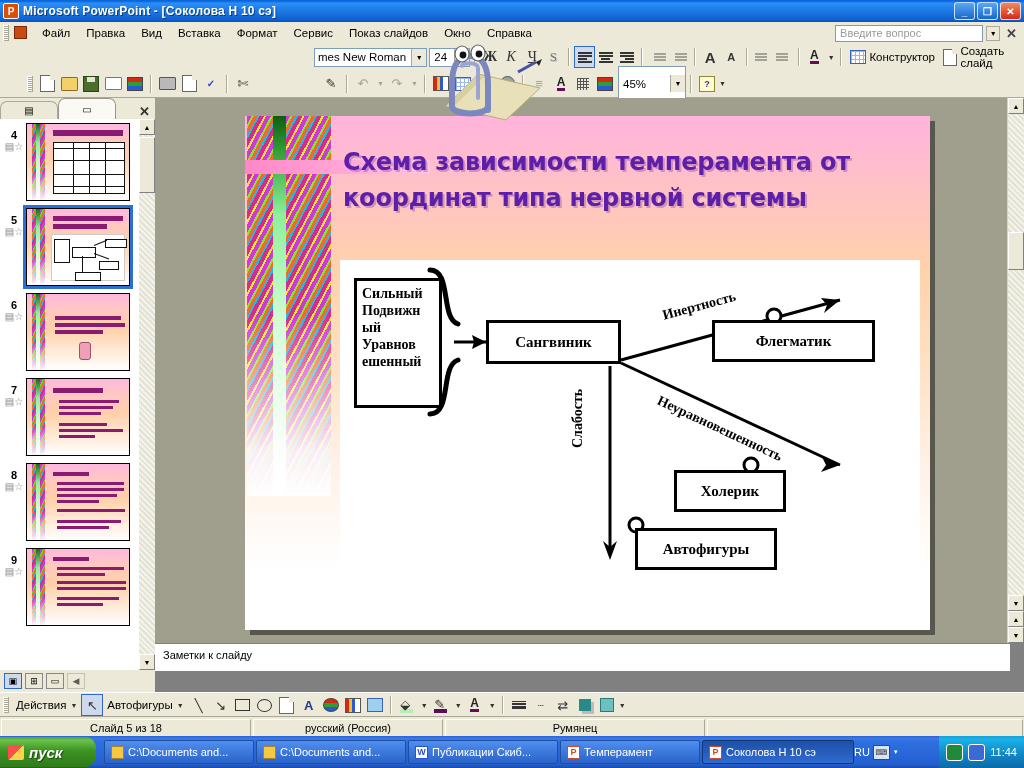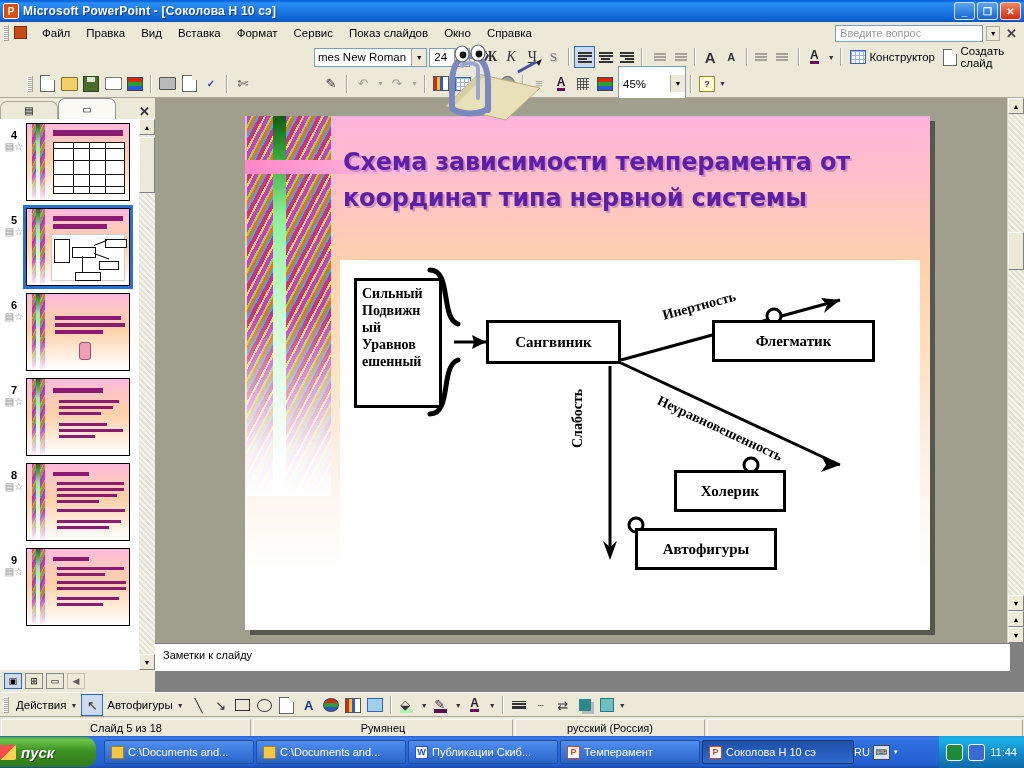--- a/index.html
+++ b/index.html
@@ -268,21 +268,21 @@
   
   .taskbar{
     position:absolute;left:0;top:736px;width:1024px;height:32px;
     background:linear-gradient(to bottom,#2a63d6 0%,#3a7ae8 8%,#2f6fe0 18%,#245fd0 88%,#1b4aa8 100%);
     display:flex;align-items:center;
   }
   .startbtn{
     width:96px;height:30px;
     background:linear-gradient(to bottom,#4aa82a 0%,#6cc34a 10%,#3e9424 45%,#2f7a1a 100%);
     border-radius:0 11px 11px 0;display:flex;align-items:center;gap:5px;
-    box-sizing:border-box;
+    padding-left:8px;box-sizing:border-box;
     color:#fff;font-weight:bold;font-size:15px;font-style:italic;
     text-shadow:1px 1px 1px rgba(0,0,0,.5);
   }
   .flag{width:16px;height:15px;
     background:
       linear-gradient(135deg,#ff4d4d 0 50%,#ffd24d 50% 100%);
     border-radius:2px;}
   .tasks{display:flex;align-items:center;gap:2px;margin-left:8px;}
   .task{
     height:24px;min-width:0;display:flex;align-items:center;gap:4px;padding:0 6px;
@@ -832,22 +832,22 @@
         <span style="display:block;width:12px;height:12px;background:#2a8a8a;box-shadow:3px 3px 0 #bbb"></span>
       </div>
     <div class="ti">
         <span style="display:block;width:12px;height:12px;background:#6ec0c0;border:1px solid #2a7a7a"></span>
       </div>
     <span class="smallarrow">▼</span>
   </div>
 
   <div class="statusbar">
     <div class="st-cell" style="width:250px">Слайд 5 из 18</div>
+    <div class="st-cell" style="width:190px">русский (Россия)</div>
     <div class="st-cell" style="width:260px">Румянец</div>
-    <div class="st-cell" style="width:190px">русский (Россия)</div>
     <div class="st-cell" style="flex:1"></div>
   </div>
 
   <div class="taskbar">
     <div class="startbtn">
       <span class="flag"></span>
       <span>пуск</span>
     </div>
     <div class="tasks">
       <div class="task" style="width:150px">

